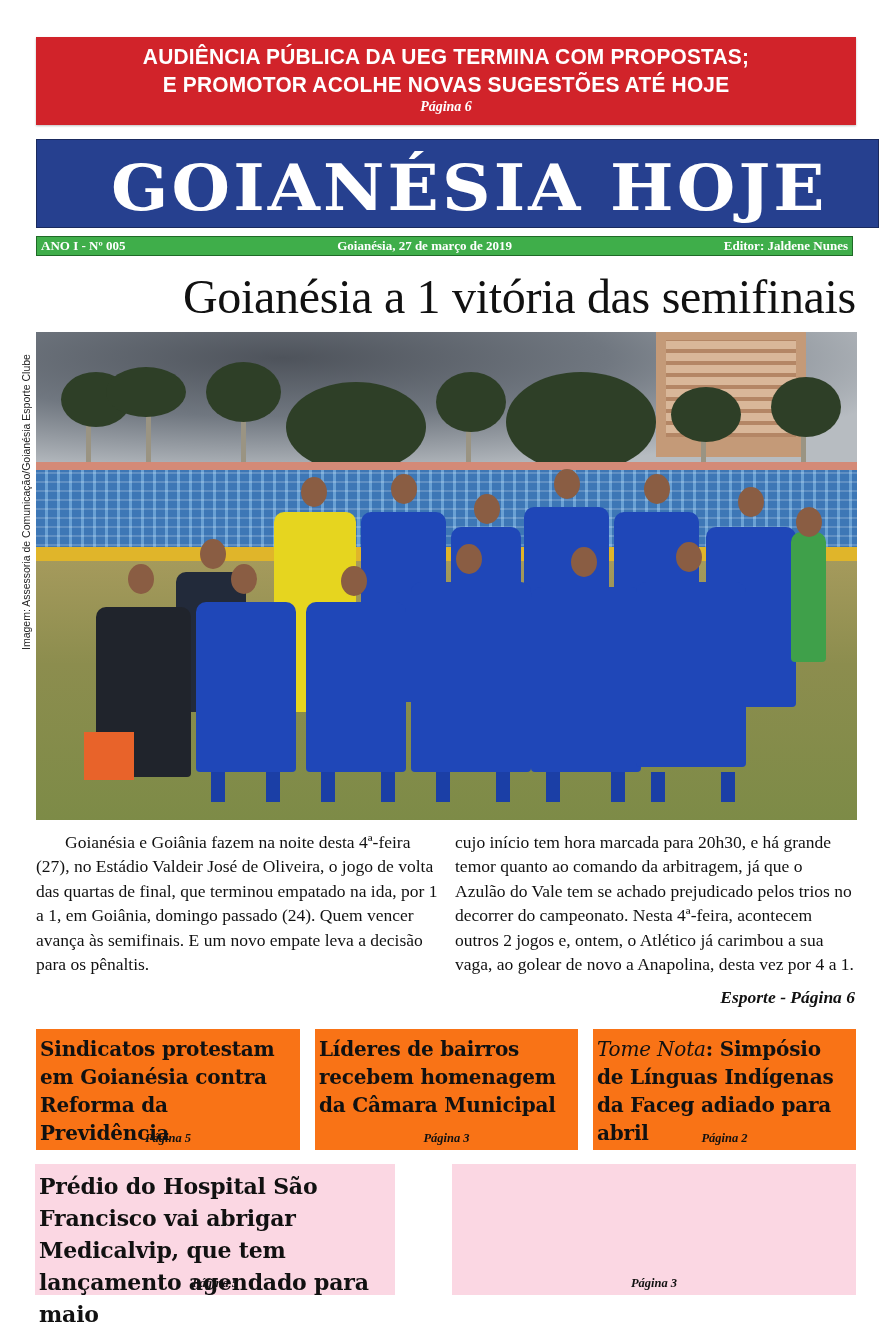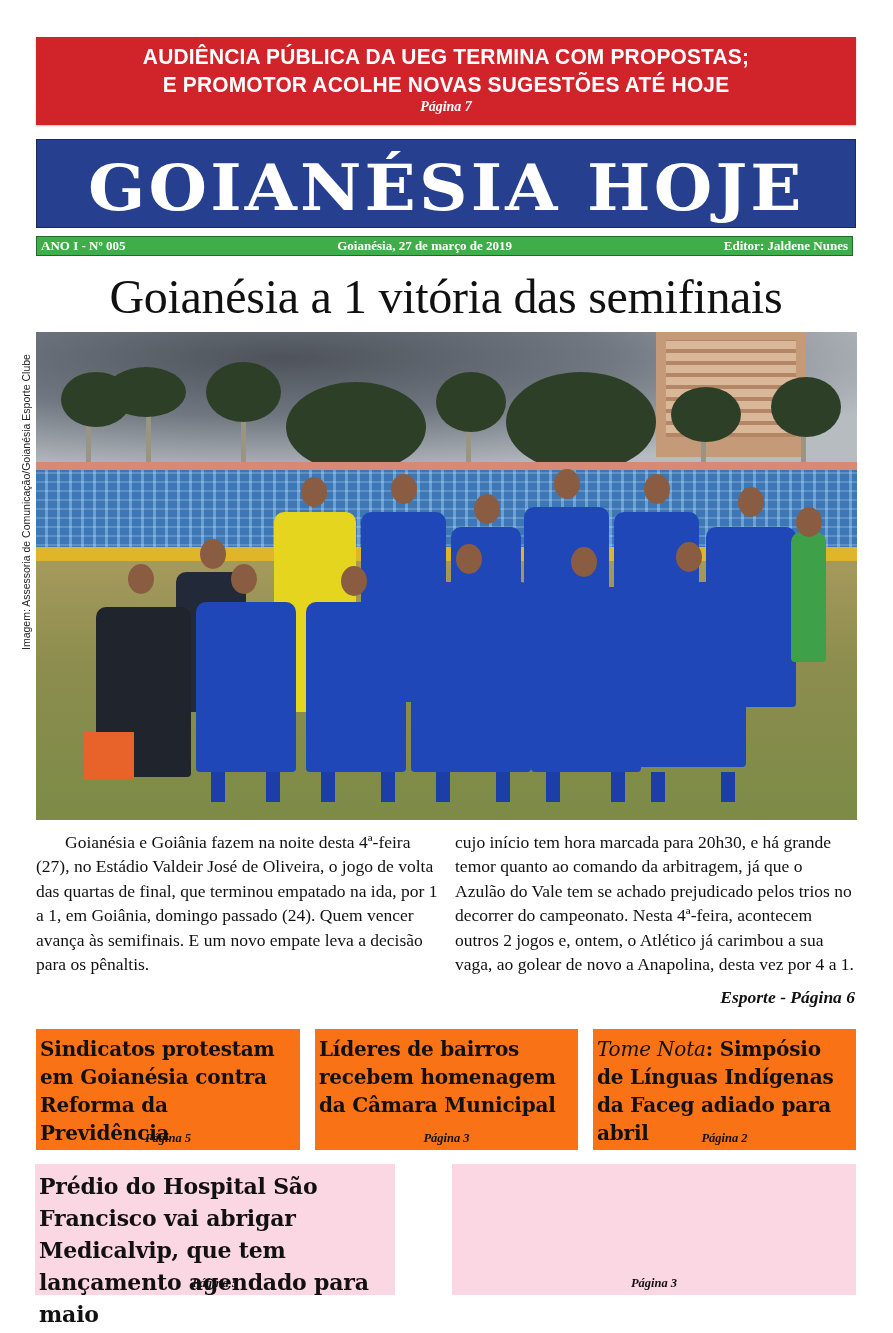--- a/index.html
+++ b/index.html
@@ -17,38 +17,38 @@
     }
     .banner-top .line1 { padding-top: 6px; }
     .banner-top .pageref {
       font-family: "Liberation Serif", serif; font-style: italic; font-weight: bold;
       font-size: 14px; line-height: 16px;
     }
 
     .masthead {
       position: absolute; left: 36px; top: 139px; width: 818px; height: 87px;
       background: #26408f; border: 1px solid #1a2a5e; color: #fff;
-      display: flex; align-items: center; justify-content: center;
+      display: flex; align-items: center; justify-content: center; padding-left: 23px;
     }
     .masthead .title {
       font-family: "DejaVu Serif", serif; font-weight: bold; font-size: 64px;
       letter-spacing: 3px; line-height: 1; transform: scaleX(1.05); margin-top: 8px;
     }
 
     .infobar {
       position: absolute; left: 36px; top: 236px; width: 817px; height: 20px;
       background: #3fae4a; border: 1px solid #1f6a27; color: #fff;
       display: flex; justify-content: space-between; align-items: center;
       font-family: "Liberation Serif", serif; font-weight: bold; font-size: 13px;
       padding: 0 4px; box-sizing: border-box;
     }
 
     .headline {
       position: absolute; left: 36px; top: 268px; width: 820px; height: 58px;
-      text-align: center; font-family: "Liberation Serif", serif;
+      text-align: right; font-family: "Liberation Serif", serif;
       font-size: 48px; line-height: 58px; color: #111; letter-spacing: -0.3px;
     }
 
     .photo-credit {
       position: absolute; left: 20px; top: 335px; width: 14px; height: 315px;
     }
     .photo-credit span {
       position: absolute; left: 0; top: 315px; transform-origin: 0 0; transform: rotate(-90deg);
       white-space: nowrap; font-family: "Liberation Sans", sans-serif; font-size: 10.5px; color: #222;
     }
@@ -102,21 +102,21 @@
     .box.pink { background: #fbd7e3; top: 1164px; height: 131px; }
     .box.pink .h { font-size: 22px; line-height: 32px; }
     .box .it { font-style: italic; font-weight: normal; }
   </style>
 </head>
 <body>
 
 <div class="banner-top">
   <div class="line line1">AUDIÊNCIA PÚBLICA DA UEG TERMINA COM PROPOSTAS;</div>
   <div class="line">E PROMOTOR ACOLHE NOVAS SUGESTÕES ATÉ HOJE</div>
-  <div class="pageref">Página 7</div>
+  <div class="pageref">Página 6</div>
 </div>
 
 <div class="masthead">
   <div class="title">GOIANÉSIA HOJE</div>
 </div>
 
 <div class="infobar">
   <span>ANO I - Nº 005</span>
   <span>Goianésia, 27 de março de 2019</span>
   <span>Editor: Jaldene Nunes</span>

